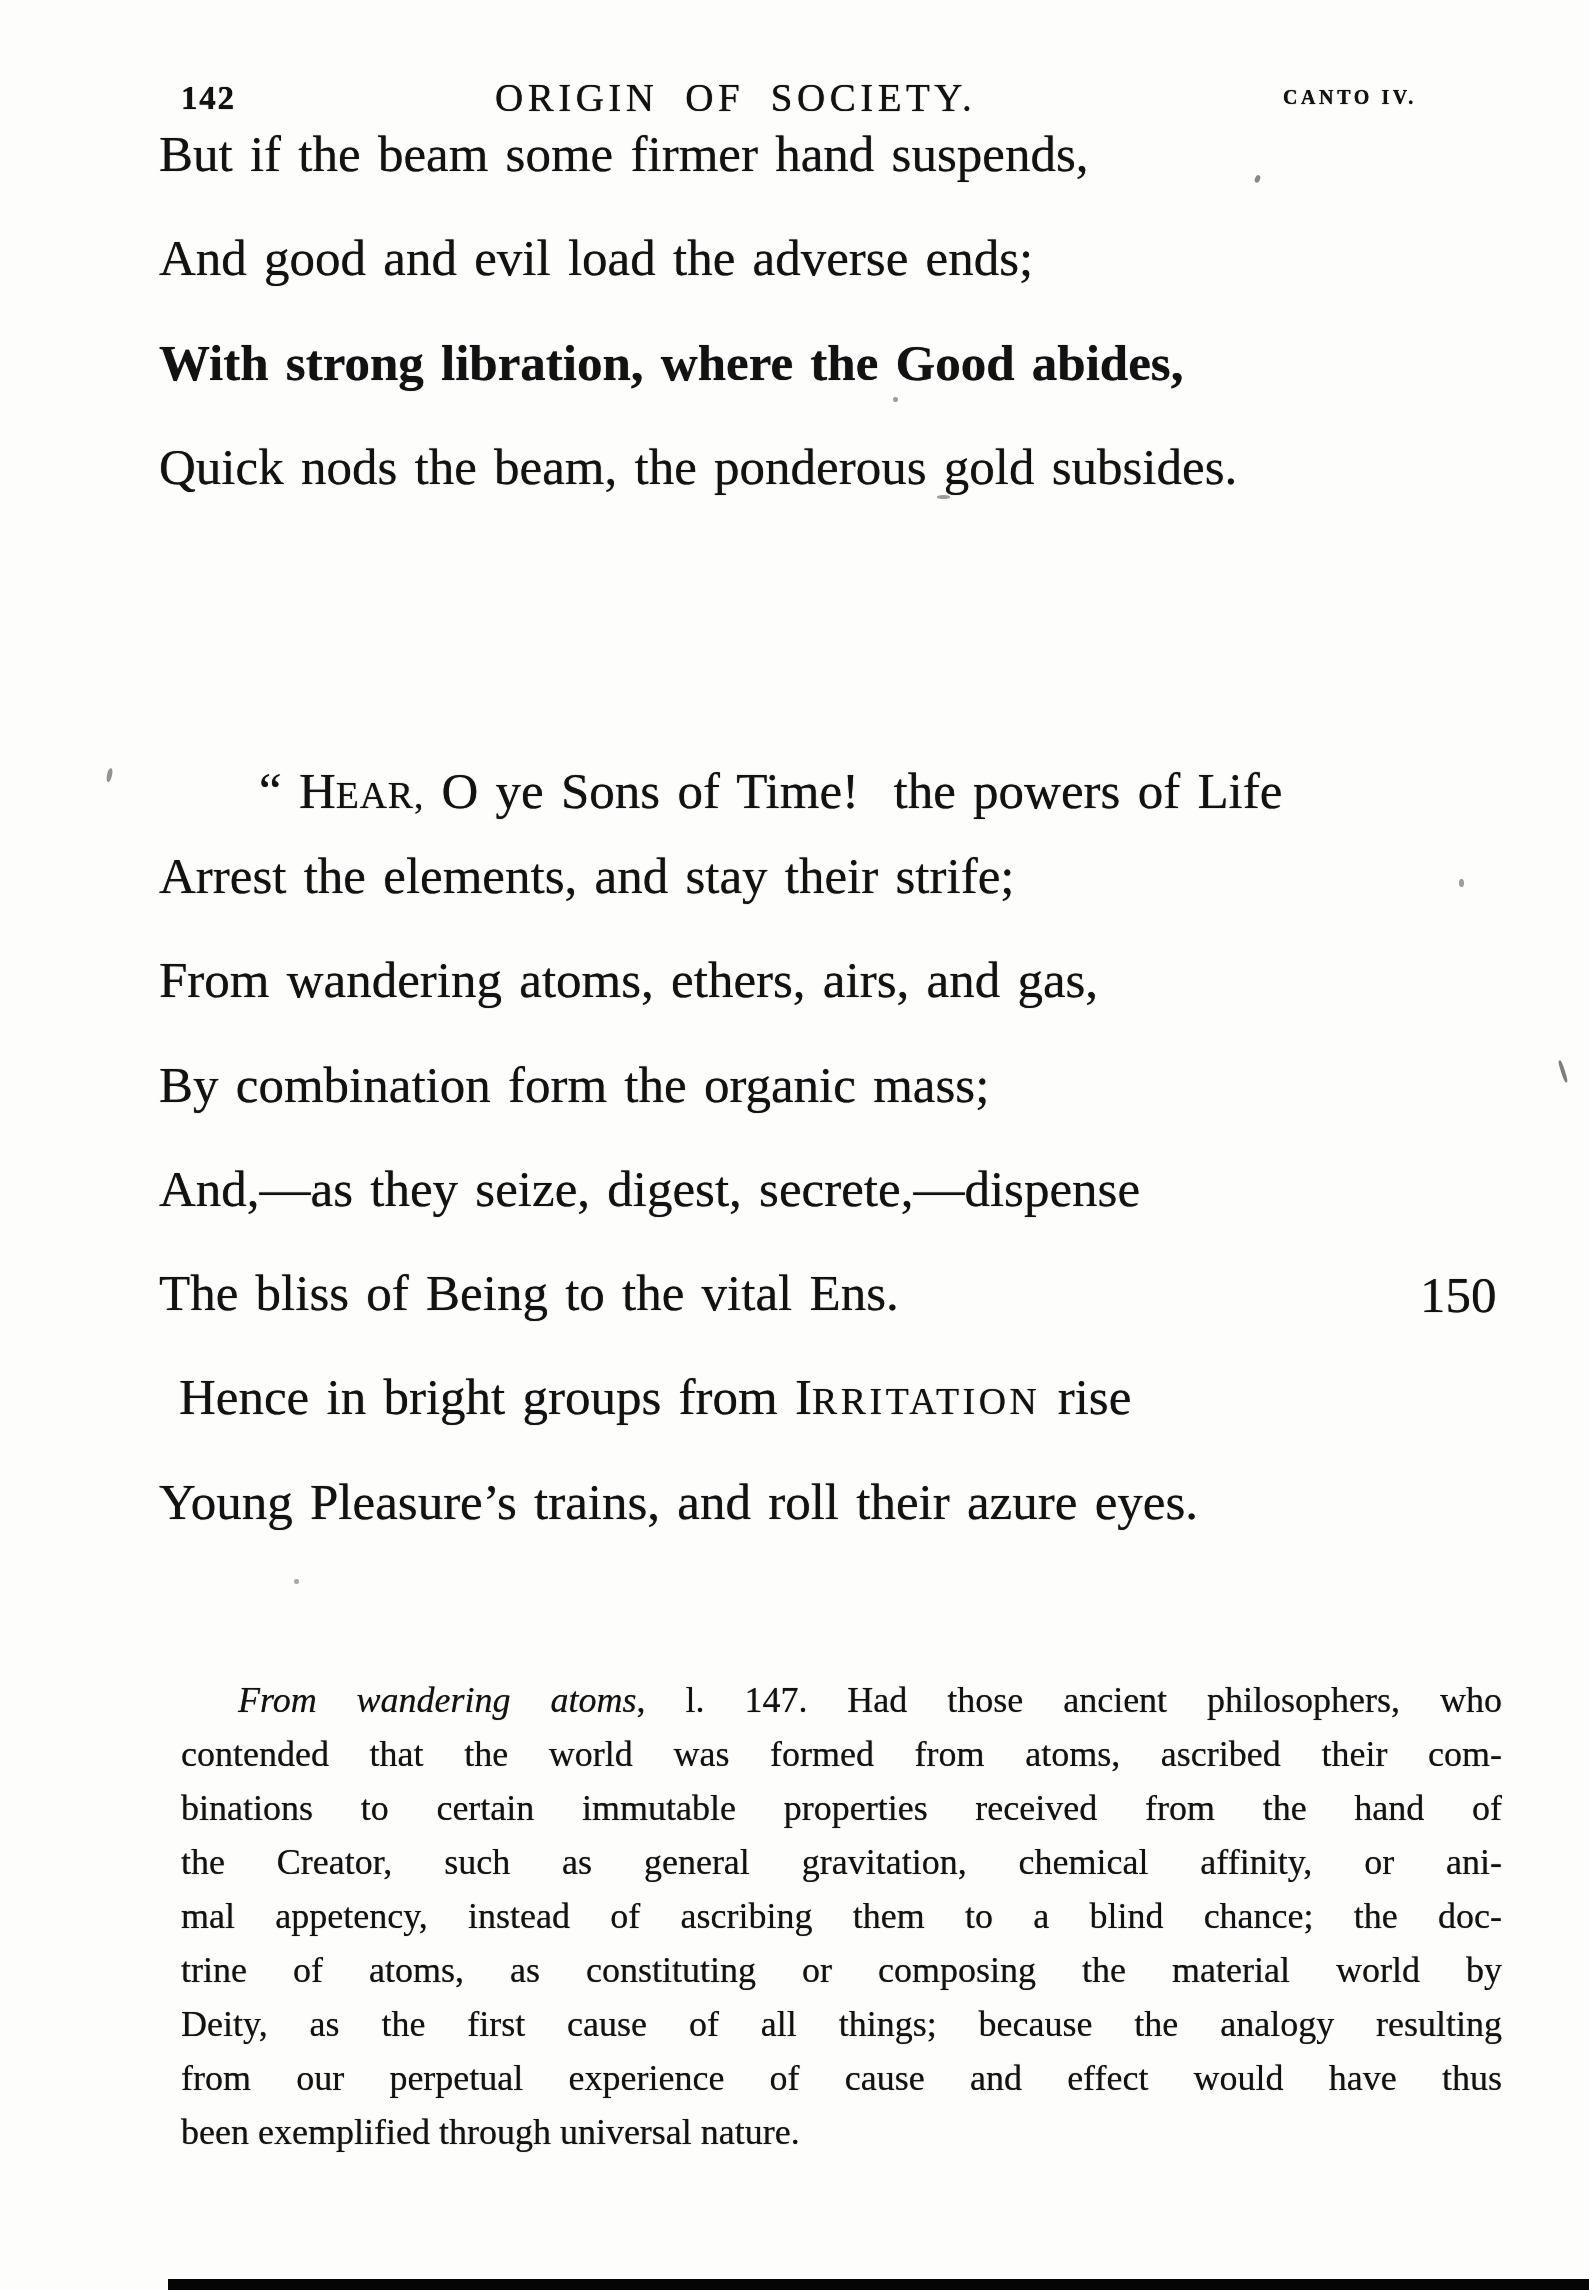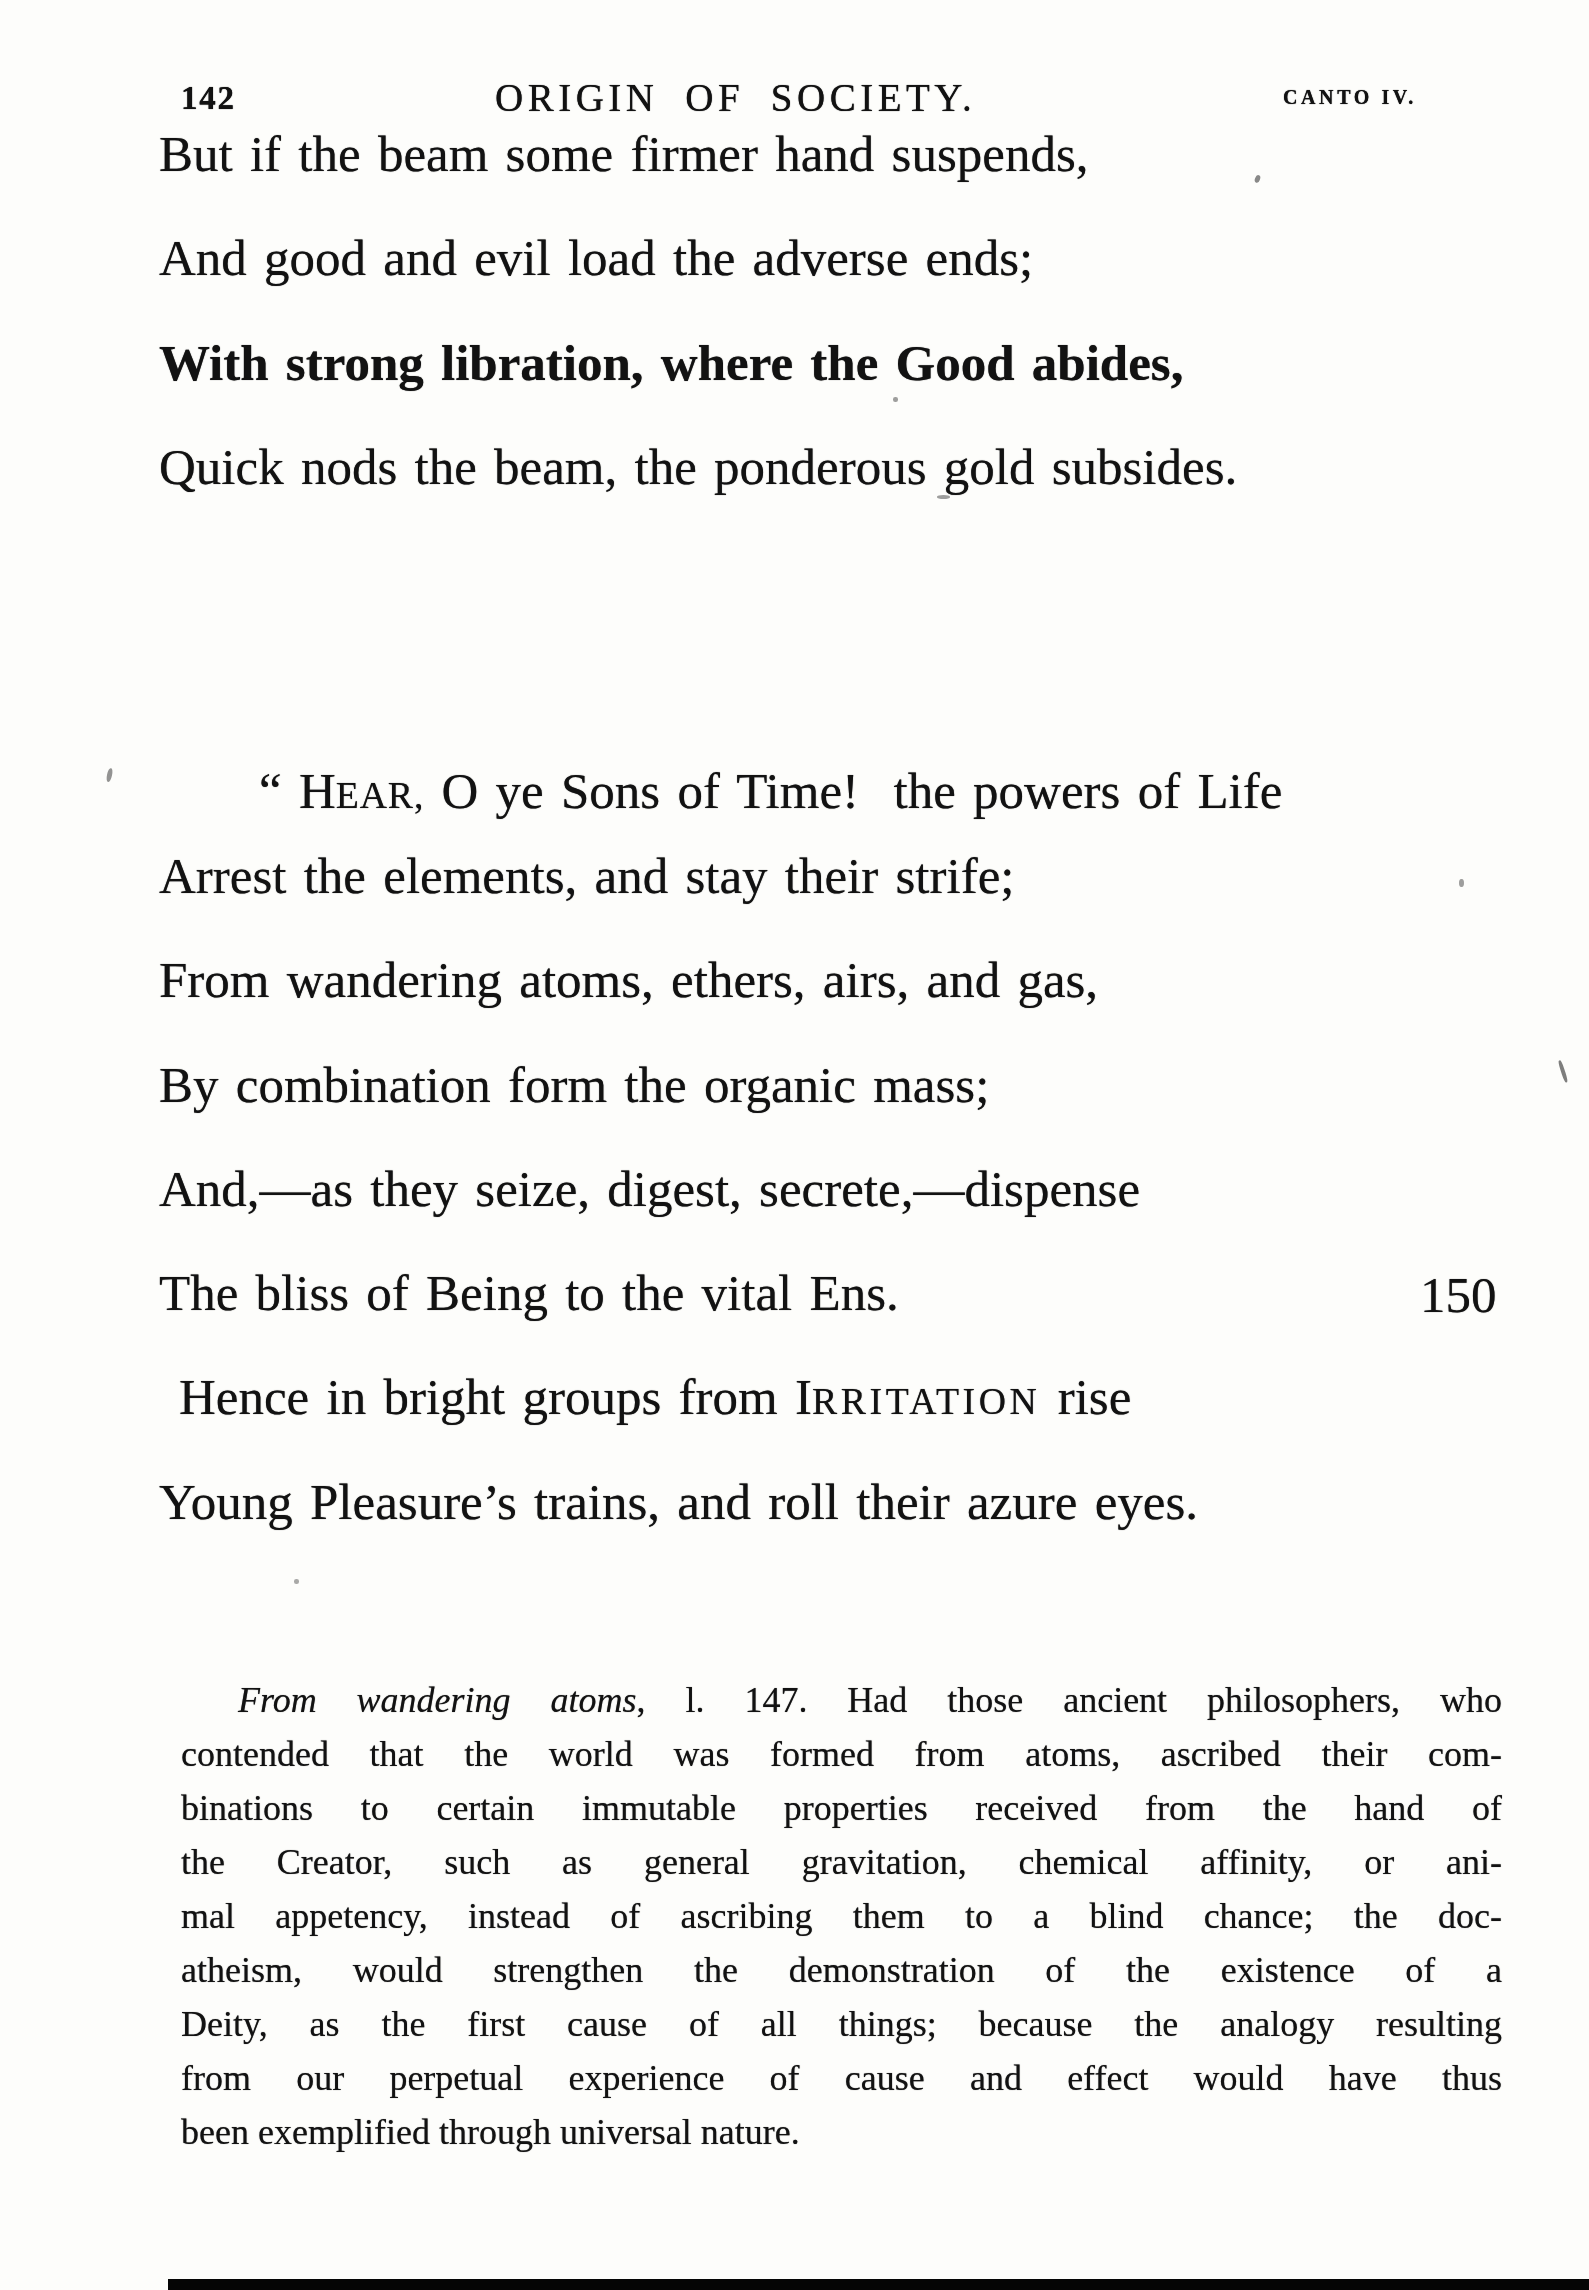--- a/index.html
+++ b/index.html
@@ -102,21 +102,21 @@
   <div class="poem-line pl10"><span>The bliss of Being to the vital Ens.</span><span class="verse-number">150</span></div>
   <div class="poem-line pl11"><span>Hence in bright groups from I</span><span class="sc spread">RRITATION</span><span> rise</span></div>
   <div class="poem-line pl12">Young Pleasure’s trains, and roll their azure eyes.</div>
 
   <div class="footnote">
     <div class="fn-line fn-first"><span class="fn-italic">From wandering atoms</span><span>, l. 147.  Had those ancient philosophers, who</span></div>
     <div class="fn-line">contended that the world was formed from atoms, ascribed their com-</div>
     <div class="fn-line">binations to certain immutable properties received from the hand of</div>
     <div class="fn-line">the Creator, such as general gravitation, chemical affinity, or ani-</div>
     <div class="fn-line">mal appetency, instead of ascribing them to a blind chance; the doc-</div>
-    <div class="fn-line">atheism, would strengthen the demonstration of the existence of a</div>
+    <div class="fn-line">trine of atoms, as constituting or composing the material world by</div>
     <div class="fn-line">Deity, as the first cause of all things; because the analogy resulting</div>
     <div class="fn-line">from our perpetual experience of cause and effect would have thus</div>
     <div class="fn-line fn-last">been exemplified through universal nature.</div>
   </div>
 
   <div class="bottom-band"></div>
   <div class="speck spk1"></div>
   <div class="speck spk2"></div>
   <div class="speck spk3"></div>
   <div class="speck spk4"></div>

